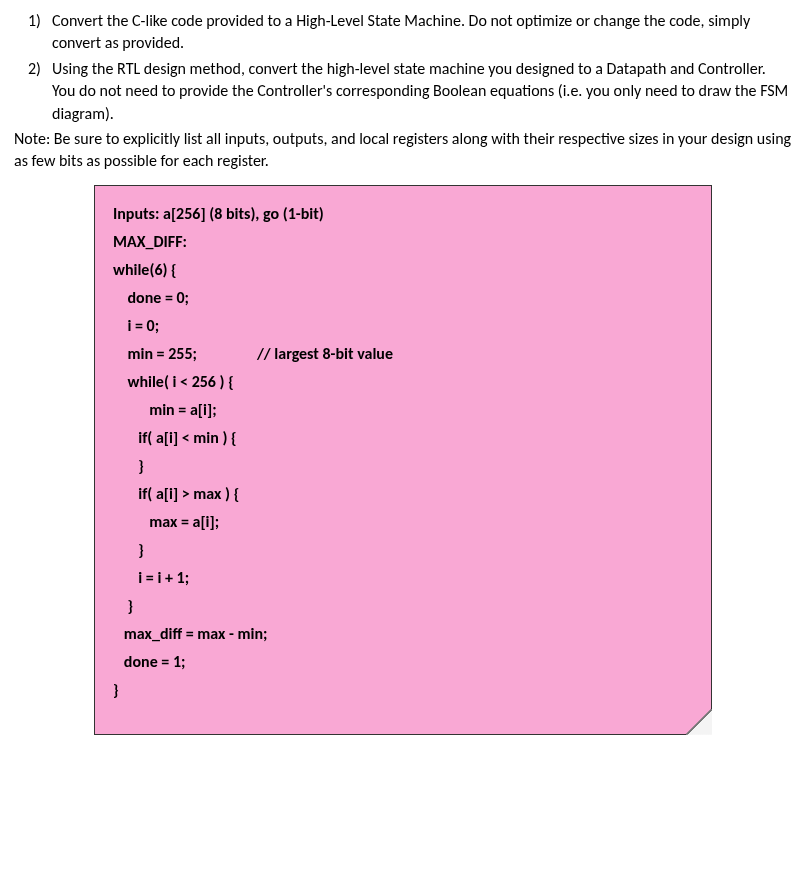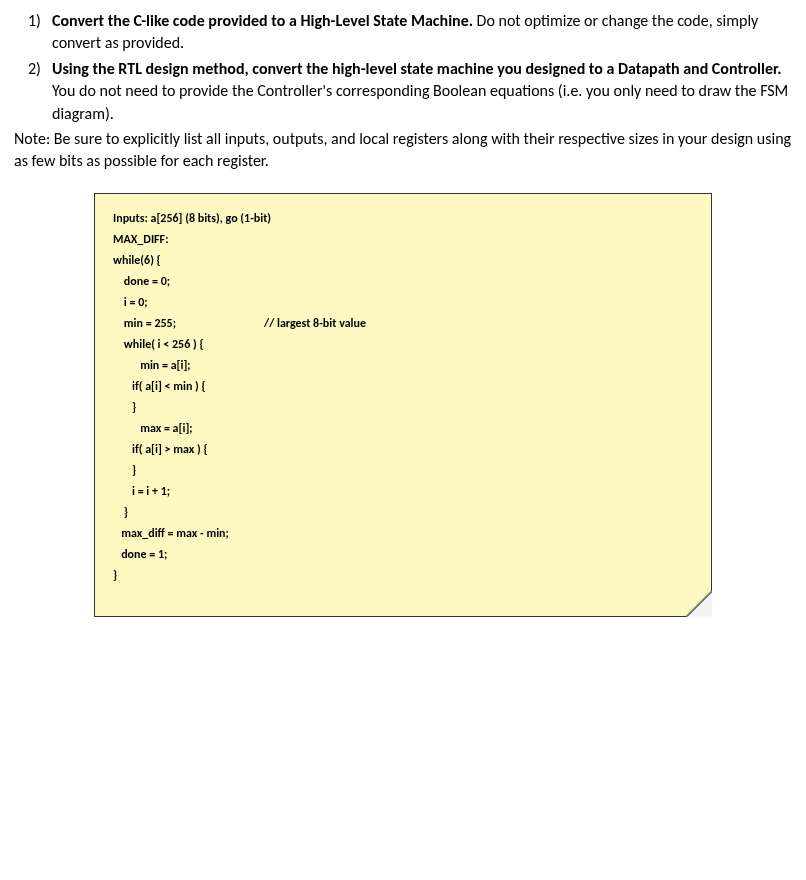--- a/index.html
+++ b/index.html
@@ -22,46 +22,46 @@
     .question-item {
       position: relative;
       margin-bottom: 3px;
     }
     .question-number {
       position: absolute;
       left: -24px;
       top: 0;
     }
     .bold {
-      font-weight: bold;
+      font-weight: normal;
     }
     .note {
       margin-top: 2px;
-      margin-bottom: 20px;
+      margin-bottom: 12px;
     }
     .code-box-wrapper {
       padding-left: 80px;
       padding-right: 80px;
     }
     .code-box {
       border: 1px solid #333;
       padding: 14px 18px 30px 18px;
       font-family: Calibri, Arial, sans-serif;
-      font-size: 12px;
+      font-size: 16px;
       font-weight: bold;
       line-height: 1.75;
       position: relative;
-      background: #fef9c3;
+      background: #f9a8d4;
     }
     .code-line {
       white-space: pre;
     }
     .comment {
       display: inline-block;
-      margin-left: 88px;
+      margin-left: 60px;
     }
     .fold-corner {
       position: absolute;
       right: -1px;
       bottom: -1px;
       width: 26px;
       height: 26px;
     }
     .fold-corner::before {
       content: "";
@@ -108,22 +108,22 @@
     <div class="code-line">Inputs: a[256] (8 bits), go (1-bit)</div>
     <div class="code-line">MAX_DIFF:</div>
     <div class="code-line">while(6) {</div>
     <div class="code-line">    done = 0;</div>
     <div class="code-line">    i = 0;</div>
     <div class="code-line"><span>    min = 255;</span><span class="comment">// largest 8-bit value</span></div>
     <div class="code-line">    while( i &lt; 256 ) {</div>
     <div class="code-line">          min = a[i];</div>
     <div class="code-line">       if( a[i] &lt; min ) {</div>
     <div class="code-line">       }</div>
+    <div class="code-line">       if( a[i] &gt; max ) {</div>
     <div class="code-line">          max = a[i];</div>
-    <div class="code-line">       if( a[i] &gt; max ) {</div>
     <div class="code-line">       }</div>
     <div class="code-line">       i = i + 1;</div>
     <div class="code-line">    }</div>
     <div class="code-line">   max_diff = max - min;</div>
     <div class="code-line">   done = 1;</div>
     <div class="code-line">}</div>
     <div class="fold-corner"></div>
   </div>
 </div>
 

